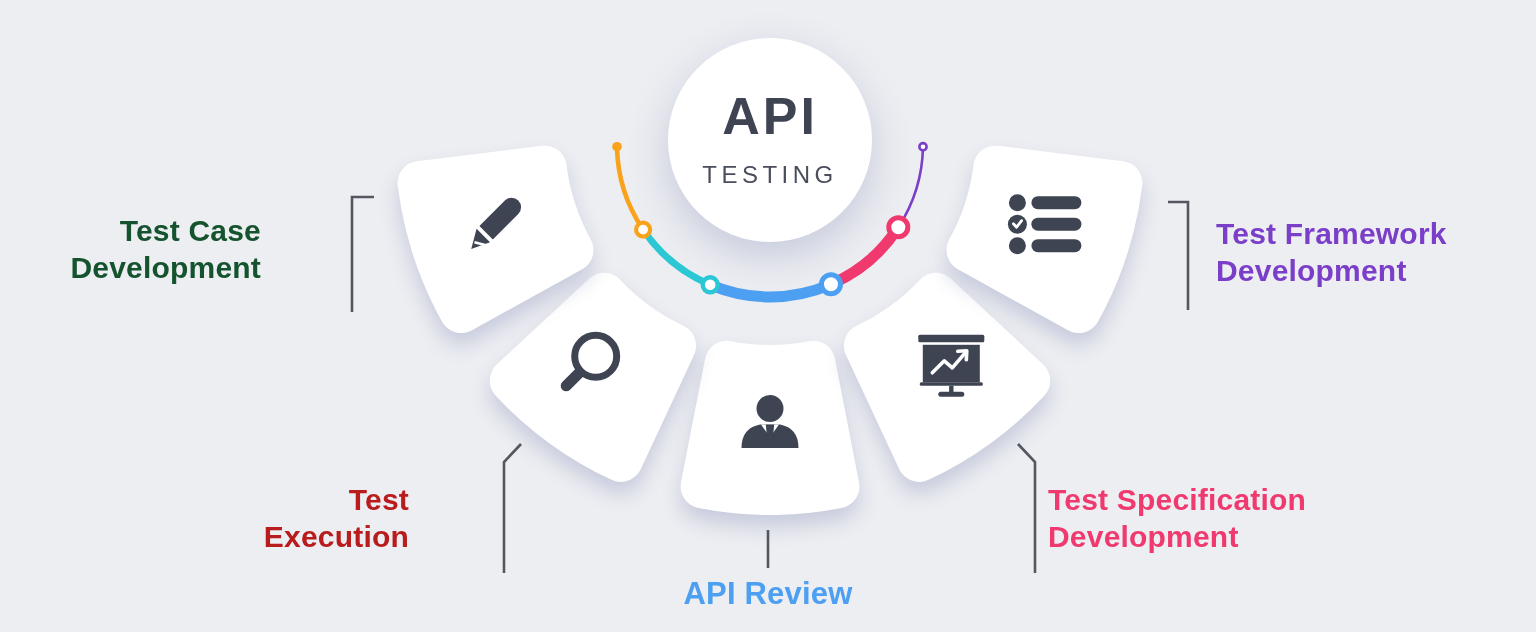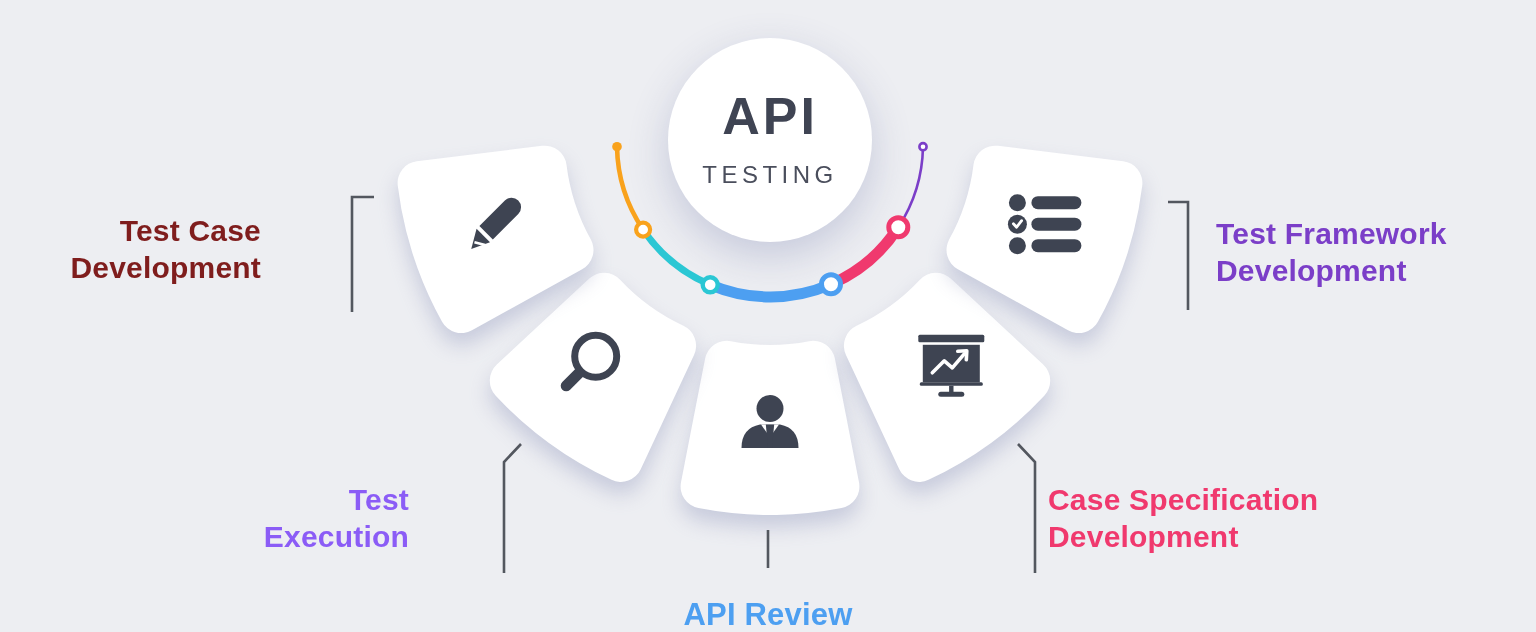--- a/index.html
+++ b/index.html
@@ -134,36 +134,36 @@
     <path class="connector" d="M768,530 L768,568"></path>
     <path class="connector" d="M1018,444 L1035,462 L1035,573"></path>
     <path class="connector" d="M1168,202 L1188,202 L1188,310"></path>
   </svg>
 
   <div class="center-text">
     <div class="center-title">API</div>
     <div class="center-subtitle">TESTING</div>
   </div>
 
-  <div class="label align-right" id="label-test-case" style="color: #7f1d1d;">
+  <div class="label align-right" id="label-test-case" style="color: #14532d;">
     <span>Test Case</span>
     <span>Development</span>
   </div>
 
-  <div class="label align-right" id="label-test-execution" style="color: #8b5cf6;">
+  <div class="label align-right" id="label-test-execution" style="color: #b91c1c;">
     <span>Test</span>
     <span>Execution</span>
   </div>
 
-  <div class="label" id="label-api-review" style="color: rgb(77, 159, 241); margin-top: 21px;">
+  <div class="label" id="label-api-review" style="color: rgb(77, 159, 241);">
     <span>API Review</span>
   </div>
 
   <div class="label" id="label-test-spec" style="color: rgb(240, 57, 110);">
-    <span>Case Specification</span>
+    <span>Test Specification</span>
     <span>Development</span>
   </div>
 
   <div class="label" id="label-test-framework" style="color: rgb(123, 62, 200);">
     <span>Test Framework</span>
     <span>Development</span>
   </div>
 
 </div>
 

